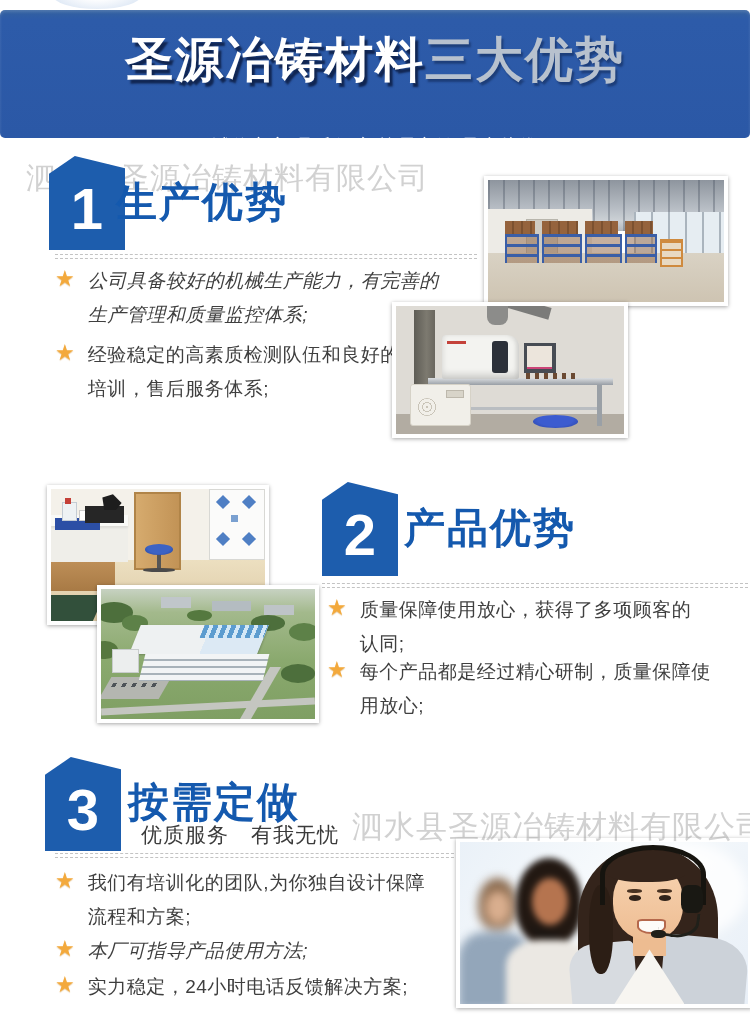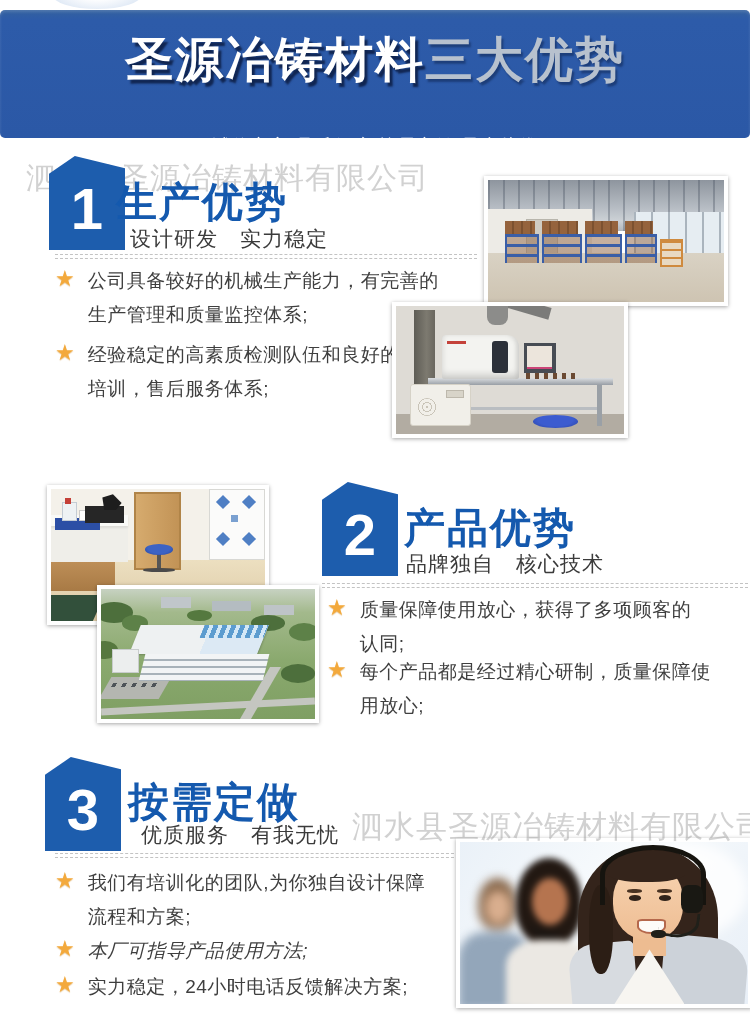--- a/index.html
+++ b/index.html
@@ -42,21 +42,21 @@
   .dash{position:absolute;height:3px;border-top:1px dashed #c3c3c3;border-bottom:1px dashed #c3c3c3;z-index:1;}
   .d1{left:55px;top:254px;width:422px;}
   .d2{left:322px;top:583px;width:426px;}
   .d3{left:55px;top:853px;width:414px;}
 
   
   .bullet{position:absolute;display:flex;align-items:flex-start;z-index:2;}
   .star{color:#f3a93c;font-size:22px;line-height:30px;margin-right:13px;
         text-shadow:0 1px 1px rgba(205,130,20,.45);}
   .btext{font-size:19px;color:#3f3f3f;line-height:34px;letter-spacing:.5px;}
-  .b1-1{left:55px;top:264px;} .b1-1 .btext{width:358px;}
+  .b1-1{left:55px;top:264px;} .b1-1 .btext{width:358px;font-style:italic;}
   .b1-2{left:55px;top:338px;} .b1-2 .btext{width:358px;}
   .b2-1{left:327px;top:593px;} .b2-1 .btext{width:340px;}
   .b2-2{left:327px;top:655px;} .b2-2 .btext{width:368px;}
   .b3-1{left:55px;top:866px;} .b3-1 .btext{width:352px;}
   .b3-2{left:55px;top:934px;} .b3-2 .btext{width:370px;font-style:italic;}
   .b3-3{left:55px;top:970px;} .b3-3 .btext{width:380px;}
 
   
   .photo{position:absolute;background:#fff;border:4px solid #ffffff;
          box-shadow:0 1px 4px rgba(0,0,0,.35);overflow:hidden;}
@@ -218,21 +218,20 @@
     <div class="banner-sub">诚信商家·品质保障·按需定做·量大从优</div>
   </div>
 
   <div class="wm wm1">泗水县圣源冶铸材料有限公司</div>
   <div class="wm wm2">泗水县圣源冶铸材料有限公司</div>
 
   <div class="badge badge1">
     <span class="num">1</span>
   </div>
   <div class="sec-title t1">生产优势</div>
-  <div class="sec-sub st1">设计研发　实力稳定</div>
   <div class="dash d1"></div>
 
   <div class="bullet b1-1">
     <span class="star">★</span>
     <span class="btext">公司具备较好的机械生产能力，有完善的生产管理和质量监控体系;</span>
   </div>
   <div class="bullet b1-2">
     <span class="star">★</span>
     <span class="btext">经验稳定的高素质检测队伍和良好的上岗培训，售后服务体系;</span>
   </div>
@@ -278,21 +277,20 @@
         <div class="i-grill"></div>
         <div class="i-vslot"></div>
       <div class="i-stool"></div>
     </div>
   </div>
 
   <div class="badge badge2">
     <span class="num">2</span>
   </div>
   <div class="sec-title t2">产品优势</div>
-  <div class="sec-sub st2">品牌独自　核心技术</div>
   <div class="dash d2"></div>
 
   <div class="bullet b2-1">
     <span class="star">★</span>
     <span class="btext">质量保障使用放心，获得了多项顾客的认同;</span>
   </div>
   <div class="bullet b2-2">
     <span class="star">★</span>
     <span class="btext">每个产品都是经过精心研制，质量保障使用放心;</span>
   </div>

